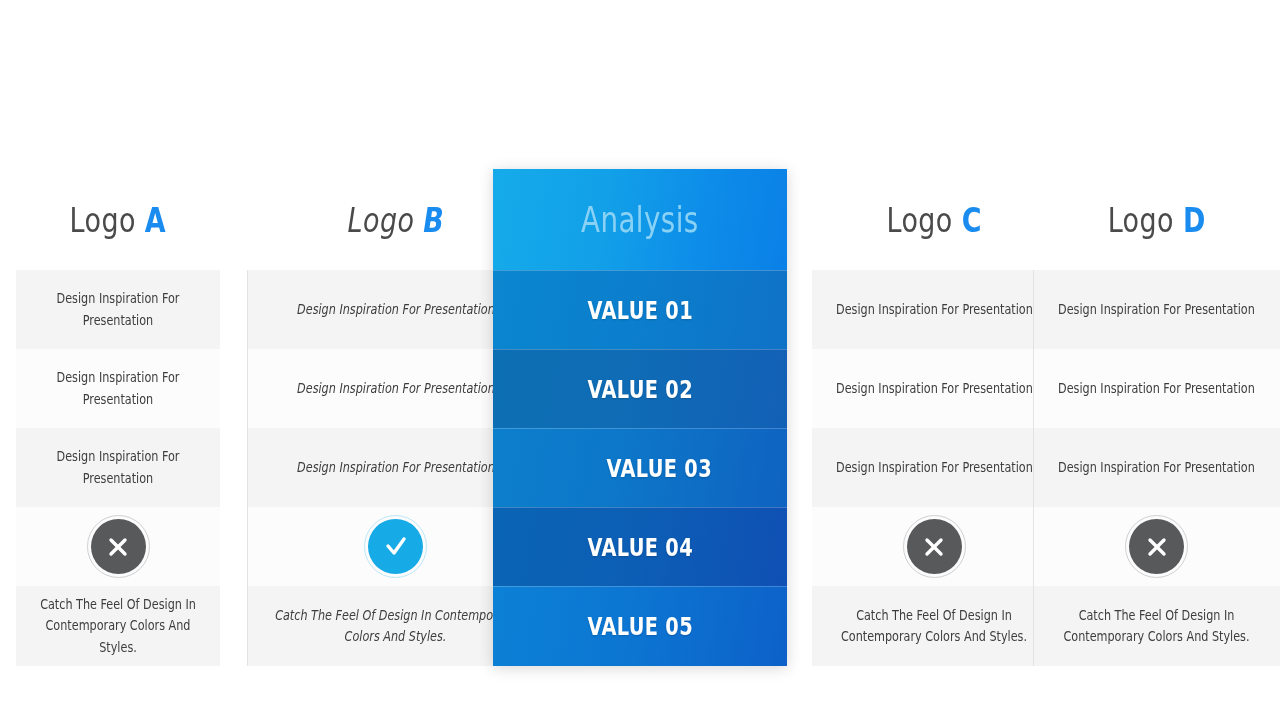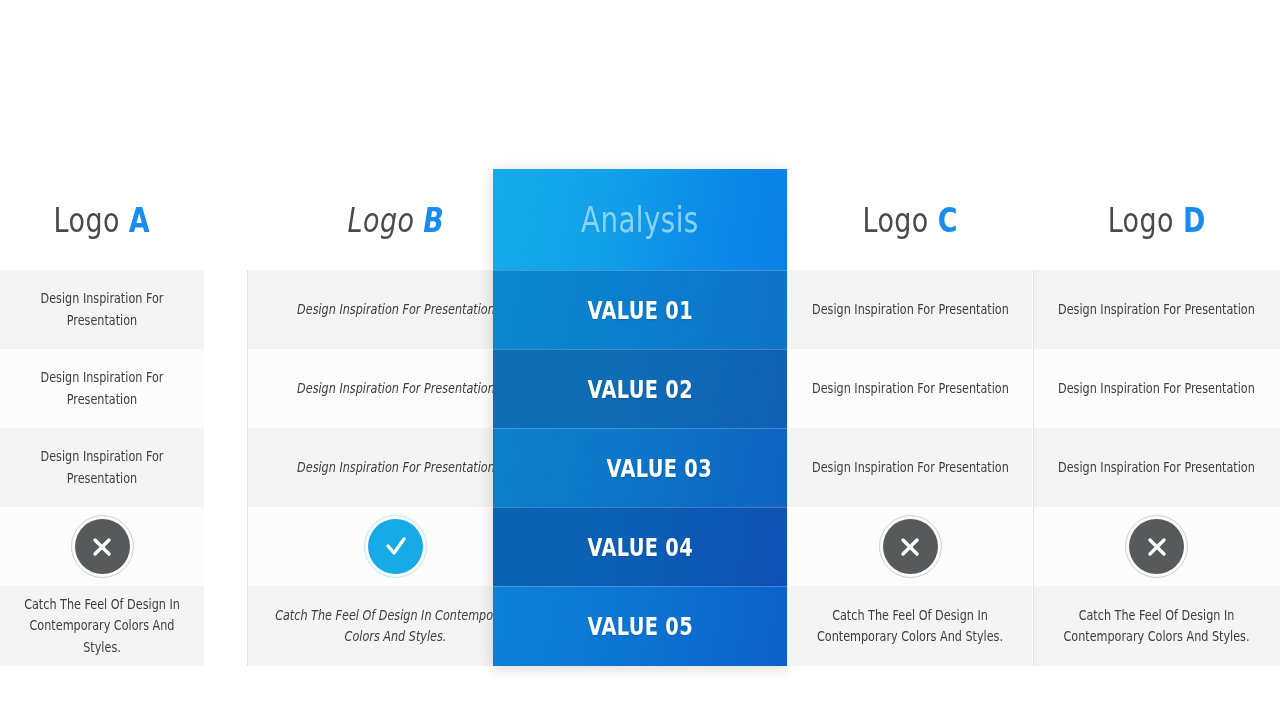--- a/index.html
+++ b/index.html
@@ -44,24 +44,24 @@
     position:absolute;
     left:0; top:169px;
     width:1280px; height:497px;
   }
 
   .col {
     position:absolute;
     top:0;
     height:497px;
   }
-  .col-a { left:0px;    width:204px; }
+  .col-a { left:16px;    width:204px; }
   .col-b { left:247px;  width:297px;font-style:italic; }
   .col-hl{ left:493px;  width:294px; }
-  .col-c { left:788px;  width:244px; }
+  .col-c { left:812px;  width:244px; }
   .col-d { left:1033px; width:247px; }
 
   .vdiv {
     position:absolute;
     top:101px;
     width:1px;
     height:396px;
     background:#e3e3e5;
   }
 

